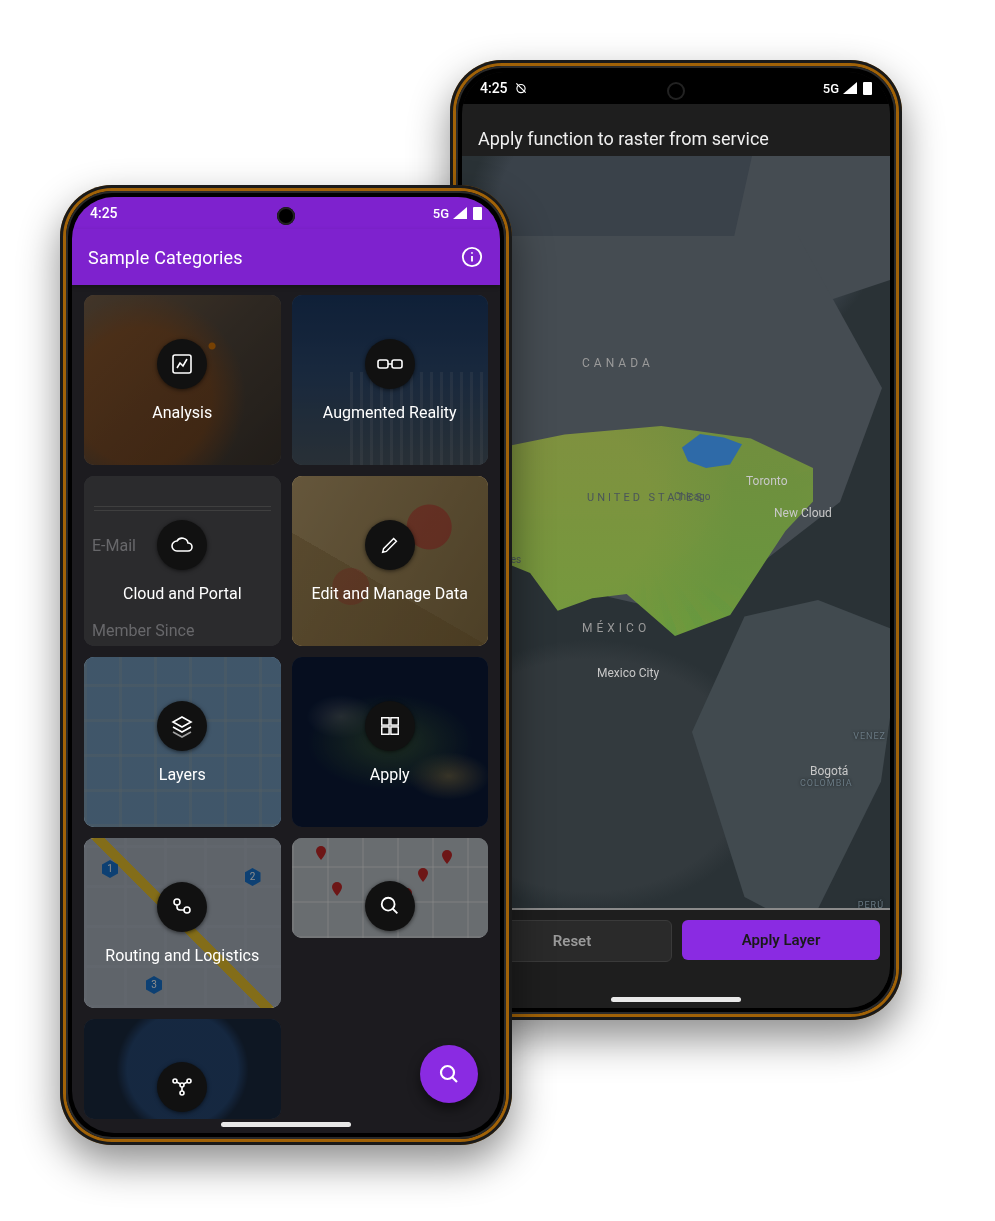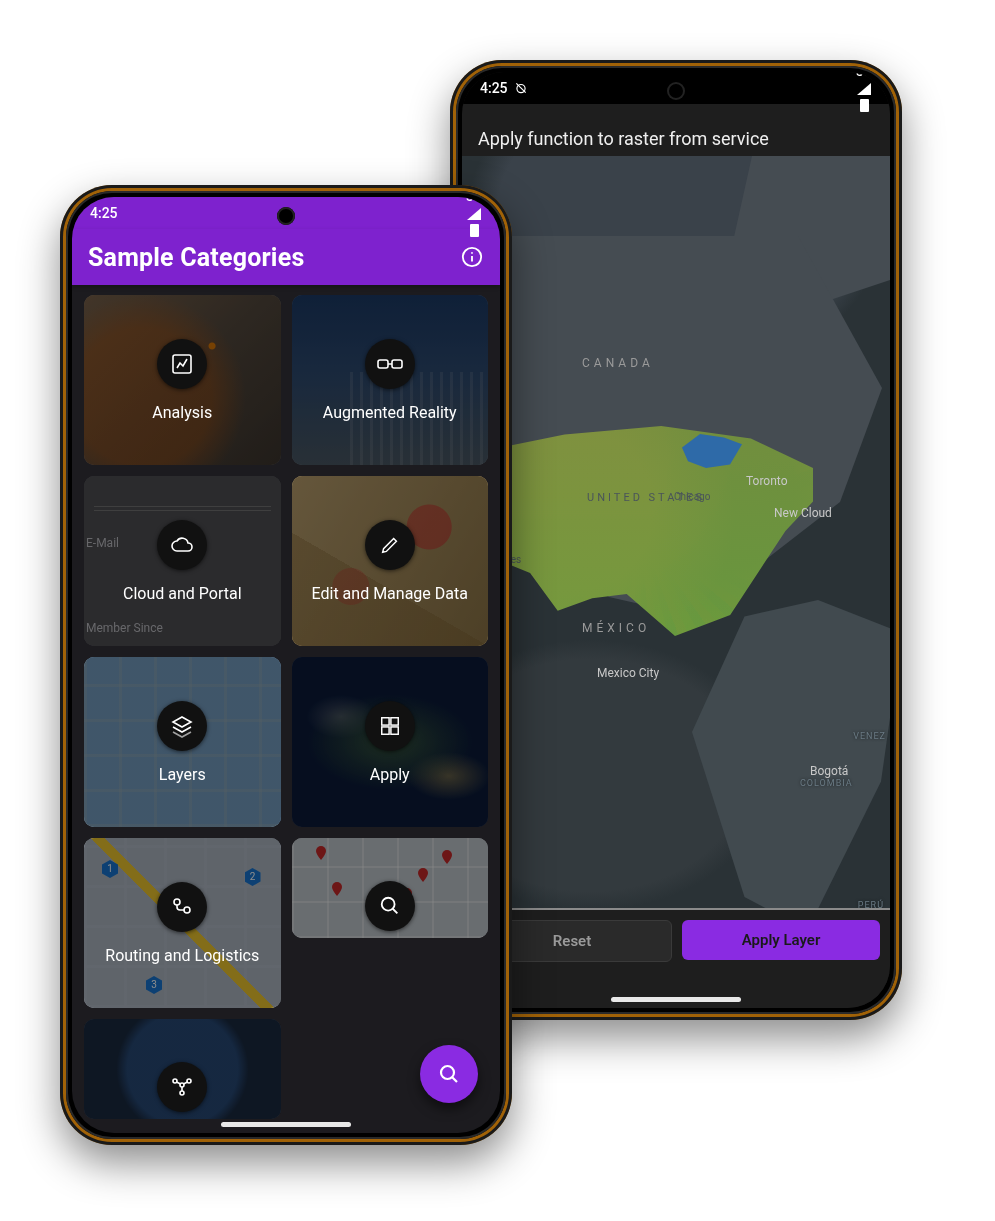--- a/index.html
+++ b/index.html
@@ -40,36 +40,36 @@
   .home-indicator {
     position:absolute; left:50%; bottom:6px; transform:translateX(-50%);
     width:130px; height:5px; border-radius:3px;
   }
 
   
   .status-bar {
     height:32px; display:flex; align-items:center; justify-content:space-between;
     padding:0 18px; font-size:14px; font-weight:500; color:#fff;
   }
-  .status-right { display:flex; align-items:center; gap:4px;flex-direction:column; }
+  .status-right { display:flex; align-items:center; gap:4px; }
   .tri { width:0; height:0; border-style:solid; border-width:0 0 12px 14px;
          border-color: transparent transparent #fff transparent; }
   .batt { width:9px; height:13px; background:#fff; border-radius:1px; margin-left:2px; }
 
   
   .phone-a { left:60px; top:185px; z-index:20; }
   .phone-a .screen { position:absolute; inset:0; background:#1c1b1f; color:#fff; }
   .phone-a .status-bar { background:#7e22ce; }
   .appbar {
     height:56px; background:#7e22ce; color:#fff;
     display:flex; align-items:center; justify-content:space-between;
     padding:0 4px 0 16px;
     box-shadow: 0 2px 4px rgba(0,0,0,0.25);
   }
-  .appbar h1 { margin:0; font-size:25px; font-weight:700; letter-spacing:0.2px; }
+  .appbar h1 { margin:0; font-size:18px; font-weight:400; letter-spacing:0.2px; }
   .appbar .action { width:48px; height:48px; display:flex; align-items:center; justify-content:center;}
   .grid-wrap {
     position:absolute; top:88px; left:0; right:0; bottom:0;
     overflow:hidden; padding:10px 12px 0 12px;
   }
   .grid { display:grid; grid-template-columns: 1fr 1fr; gap:11px; }
   .tile {
     position:relative; height:170px; border-radius:10px; overflow:hidden;
     display:flex; flex-direction:column; align-items:center; justify-content:center; gap:14px;
     background:#2b2b2e; box-shadow: inset 0 0 0 1px rgba(255,255,255,0.04);
@@ -128,21 +128,21 @@
     background-image: repeating-linear-gradient(0deg, rgba(255,255,255,0.3) 0 2px, transparent 2px 35px),
                       repeating-linear-gradient(90deg, rgba(255,255,255,0.3) 0 2px, transparent 2px 35px); }
   .bg-util { background:#1a2a40;
     background-image: radial-gradient(circle at 50% 50%, rgba(60,120,200,0.4) 0 50%, transparent 60%);}
 
   .pin { position:absolute; width:10px; height:14px;}
   .pin svg{display:block;}
   .blue-badge { position:absolute; width:16px; height:18px; background:#1976d2;
     clip-path: polygon(50% 0,100% 25%,100% 75%,50% 100%,0 75%,0 25%);
     color:#fff; font-size:10px; line-height:18px; text-align:center; }
-  .emtext{ position:absolute; left:2px; font-size:12px; color:#8a8a8e;}
+  .emtext{ position:absolute; left:8px; font-size:16px; color:#8a8a8e;}
 
   
   .phone-b { left:450px; top:60px; z-index:10; }
   .phone-b .screen { position:absolute; inset:0; background:#111; color:#fff;}
   .phone-b .status-bar { background:#000; }
   .phone-b .appbar-b { height:68px; background:#1e1e1e; display:flex; align-items:center;
     padding:0 16px; font-size:18px; font-weight:400; color:#efefef;}
   .map-area { position:absolute; top:84px; left:0; right:0; bottom:78px;
     background:#2a3236; overflow:hidden;}
   .map-bg { position:absolute; inset:0;

